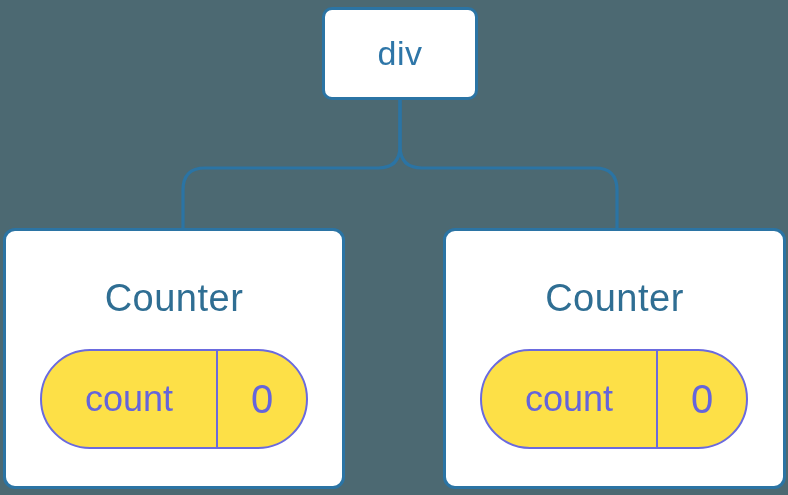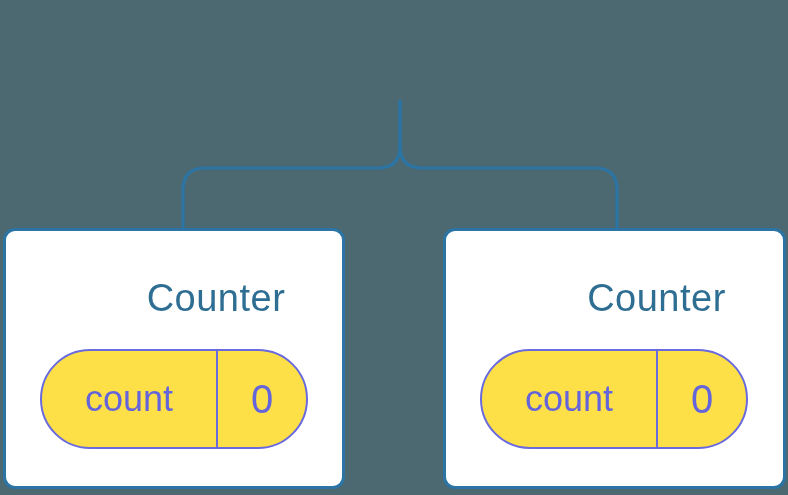--- a/index.html
+++ b/index.html
@@ -56,21 +56,20 @@
   .card-title {
     position: absolute;
     top: 46px;
     left: 0;
     width: 100%;
     text-align: center;
     color: #2F6E93;
     font-size: 38px;
     font-weight: 500;
     letter-spacing: 0.5px;
-    padding-left: 42px;
   }
   .state-pill {
     position: absolute;
     left: 34px;
     top: 118px;
     width: 268px;
     height: 100px;
     border: 2px solid #6A6ADF;
     border-radius: 50px;
     box-sizing: border-box;
@@ -100,20 +99,23 @@
 </head>
 <body>
 
 <div class="canvas">
 
   <svg class="connector-svg" viewBox="0 0 788 495" fill="none" xmlns="http://www.w3.org/2000/svg">
     <path d="M400 100 V146 Q400 168 378 168 H205 Q183 168 183 190 V228" stroke-width="3.2" fill="none" stroke="#2B74A4"></path>
     <path d="M400 100 V146 Q400 168 422 168 H595 Q617 168 617 190 V228" stroke-width="3.2" fill="none" stroke="#2B74A4"></path>
   </svg>
 
+  <div class="node-root">
+    <span class="root-label">div</span>
+  </div>
 
   <div class="component-card card-left">
     <div class="card-title">Counter</div>
     <div class="state-pill">
       <div class="state-key">count</div>
       <div class="state-value">0</div>
     </div>
   </div>
 
   <div class="component-card card-right">

